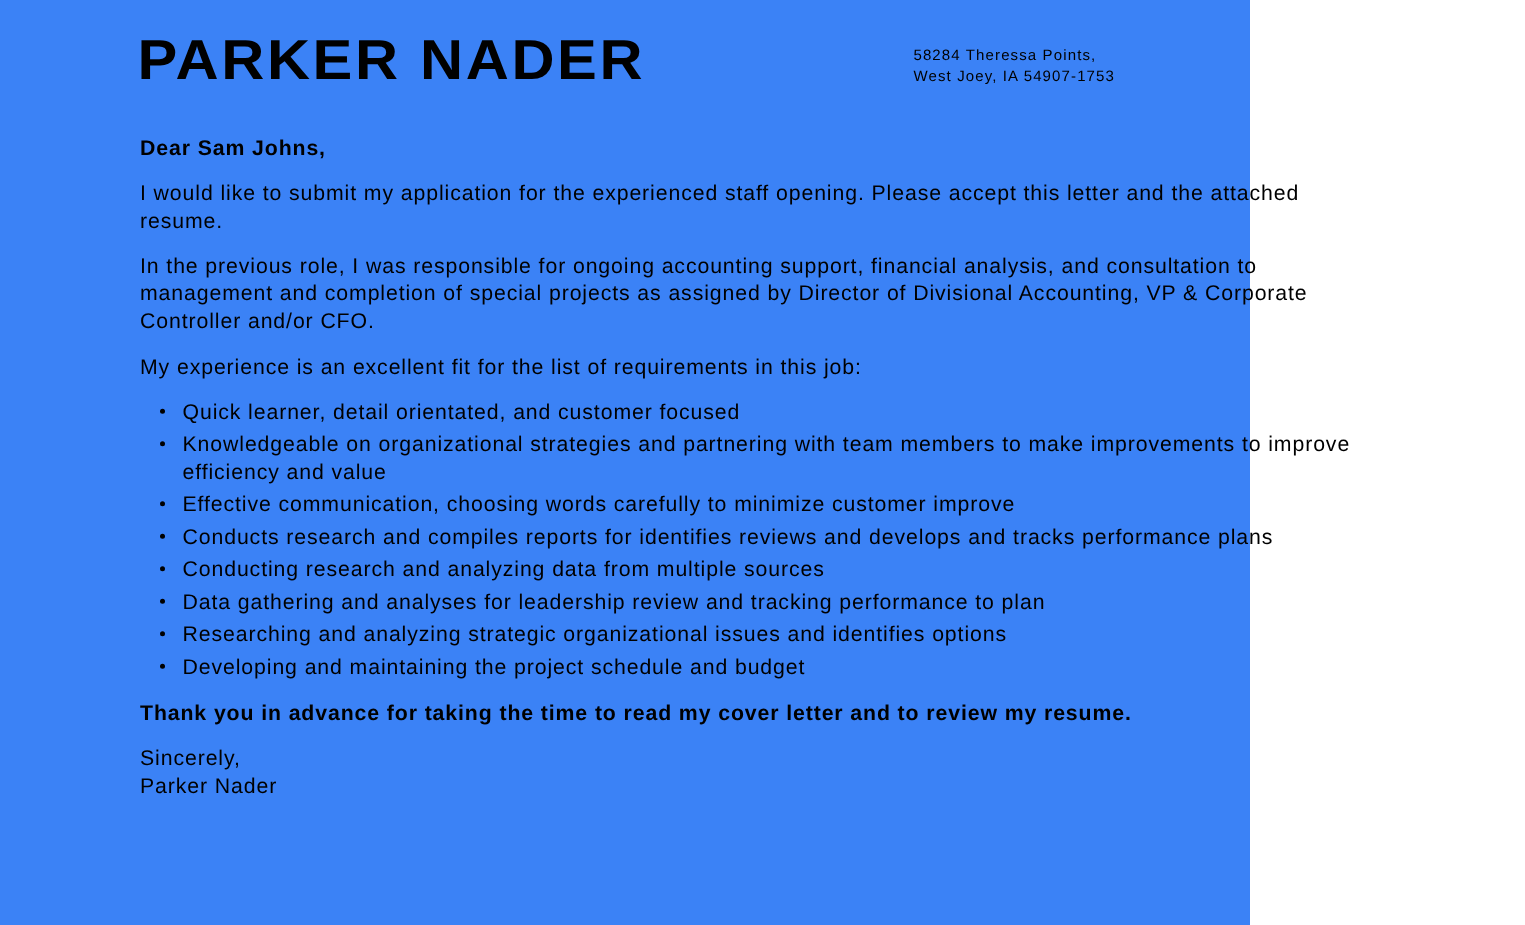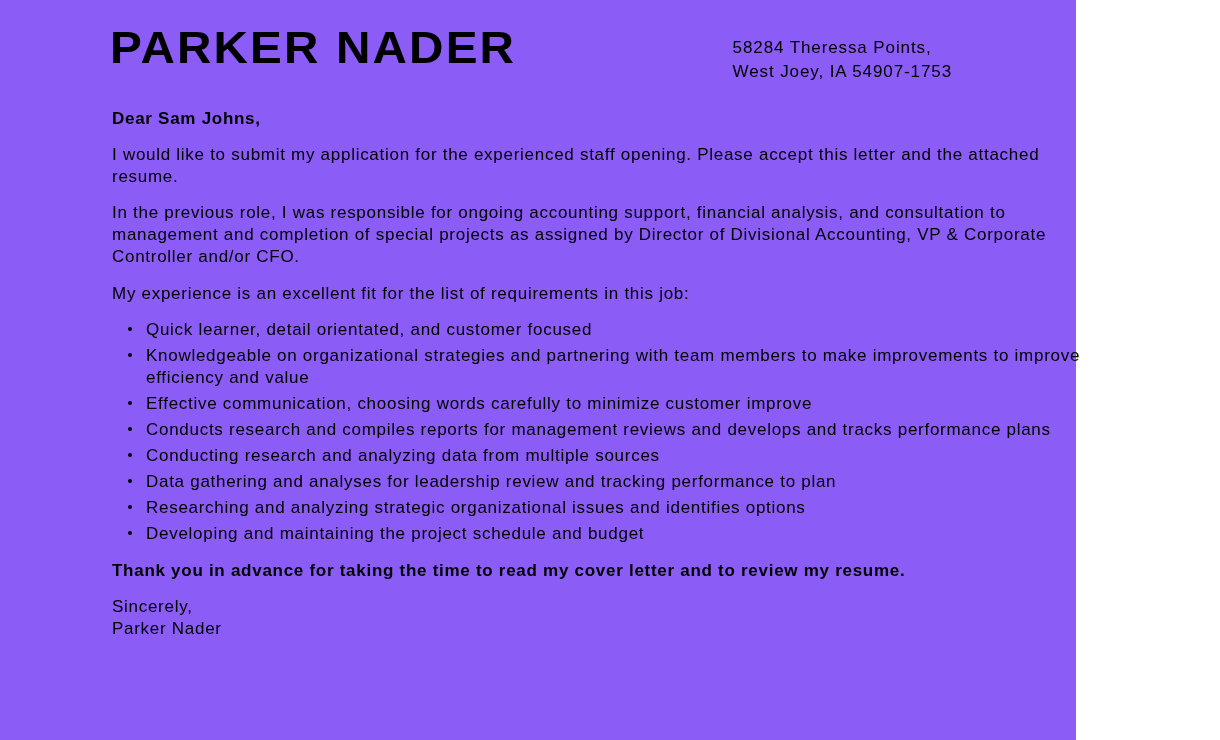--- a/index.html
+++ b/index.html
@@ -11,23 +11,23 @@
   body {
     width: 1220px;
     height: 740px;
     font-family: "Liberation Sans", sans-serif;
     color: #000000;
     overflow: hidden;
   }
 
   .page {
     position: relative;
-    width: 1076px;
+    width: 1000px;
     height: 740px;
-    background: #8b5cf6;
+    background: #3b82f6;
   }
 
   
   .header {
     position: absolute;
     left: 110px;
     top: 24px;
     right: 100px;
     display: flex;
     align-items: flex-start;
@@ -40,22 +40,22 @@
     letter-spacing: 2.0px;
     line-height: 1.05;
     white-space: nowrap;
     margin: 0;
     transform: scaleX(1.06);
     transform-origin: left top;
   }
 
   .address-block {
     margin-top: 12px;
-    margin-right: 24px;
-    font-size: 17px;
+    margin-right: 8px;
+    font-size: 12px;
     line-height: 1.42;
     letter-spacing: 0.9px;
     white-space: nowrap;
   }
 
   
   .letter-body {
     position: absolute;
     left: 112px;
     top: 108px;
@@ -130,21 +130,21 @@
     <p class="para">I would like to submit my application for the experienced staff opening. Please accept this letter and the attached resume.</p>
 
     <p class="para">In the previous role, I was responsible for ongoing accounting support, financial analysis, and consultation to management and completion of special projects as assigned by Director of Divisional Accounting, VP &amp; Corporate Controller and/or CFO.</p>
 
     <p class="para">My experience is an excellent fit for the list of requirements in this job:</p>
 
     <ul class="bullet-list">
       <li>Quick learner, detail orientated, and customer focused</li>
       <li>Knowledgeable on organizational strategies and partnering with team members to make improvements to improve efficiency and value</li>
       <li>Effective communication, choosing words carefully to minimize customer improve</li>
-      <li>Conducts research and compiles reports for management reviews and develops and tracks performance plans</li>
+      <li>Conducts research and compiles reports for identifies reviews and develops and tracks performance plans</li>
       <li>Conducting research and analyzing data from multiple sources</li>
       <li>Data gathering and analyses for leadership review and tracking performance to plan</li>
       <li>Researching and analyzing strategic organizational issues and identifies options</li>
       <li>Developing and maintaining the project schedule and budget</li>
     </ul>
 
     <p class="closing-line">Thank you in advance for taking the time to read my cover letter and to review my resume.</p>
 
     <div class="signoff">
       <div>Sincerely,</div>

